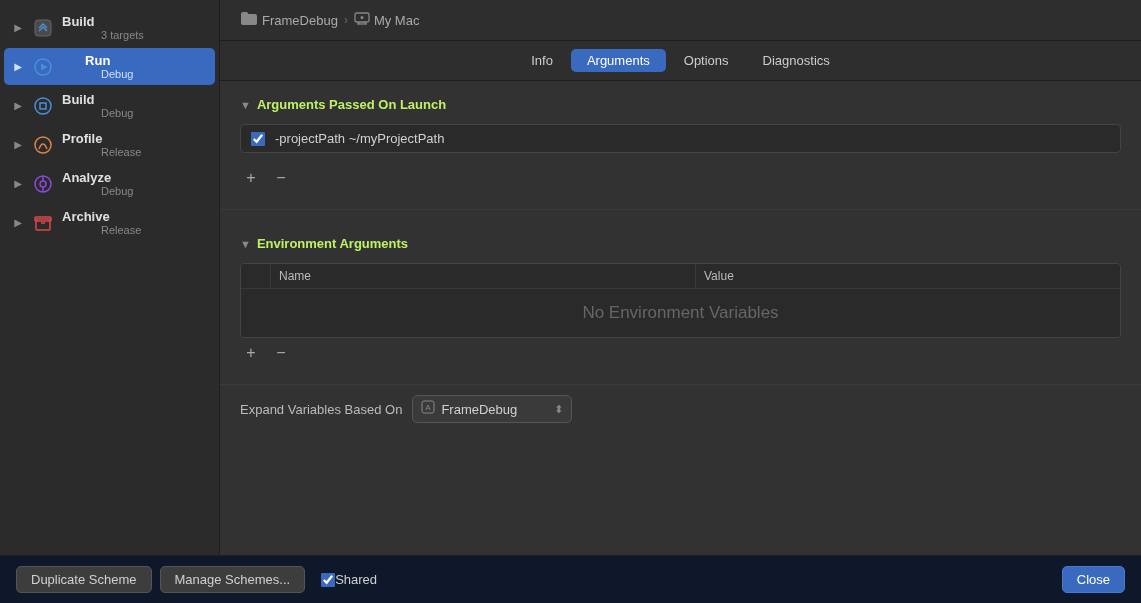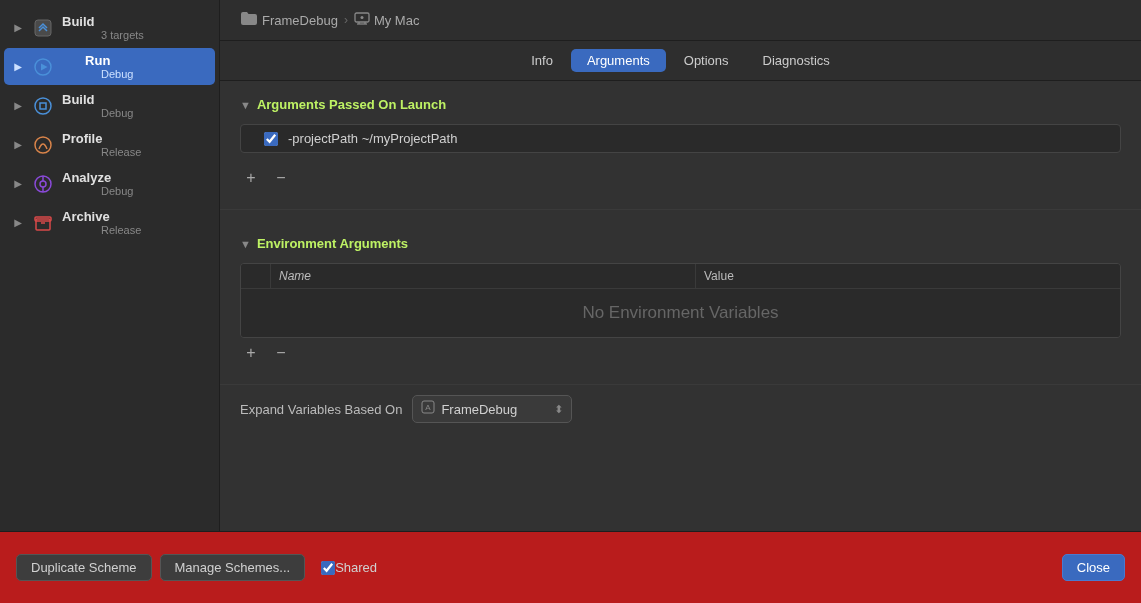--- a/index.html
+++ b/index.html
@@ -181,21 +181,20 @@
       font-size: 13px;
       font-weight: 600;
       color: #bef264;
     }
 
     .arguments-list {
       background: #2a2a2a;
       border: 1px solid #444;
       border-radius: 4px;
       margin-bottom: 10px;
-      padding-left: 13px;
     }
 
     .argument-row {
       display: flex;
       align-items: center;
       padding: 6px 10px;
       gap: 10px;
       border-bottom: 1px solid #3a3a3a;
     }
 
@@ -287,22 +286,22 @@
 
     .expand-dropdown-arrow {
       color: #888;
       font-size: 11px;
     }
 
     
     .bottom-bar {
       display: flex;
       align-items: center;
-      padding: 22px 16px;
-      background: #b91c1c;
+      padding: 10px 16px;
+      background: #0f172a;
       border-top: 1px solid #1e1e1e;
       gap: 8px;
     }
 
     .bottom-btn {
       padding: 5px 14px;
       border-radius: 5px;
       font-size: 13px;
       cursor: pointer;
       background: #3d3d3d;
@@ -347,21 +346,20 @@
       padding: 5px;
       border-right: 1px solid #3a3a3a;
     }
 
     .env-name-cell {
       flex: 1;
       padding: 5px 8px;
       font-size: 12px;
       color: #bbb;
       border-right: 1px solid #3a3a3a;
-      font-style: italic;
     }
 
     .env-value-cell {
       flex: 1;
       padding: 5px 8px;
       font-size: 12px;
       color: #bbb;
     }
 
     .env-rows-container {

